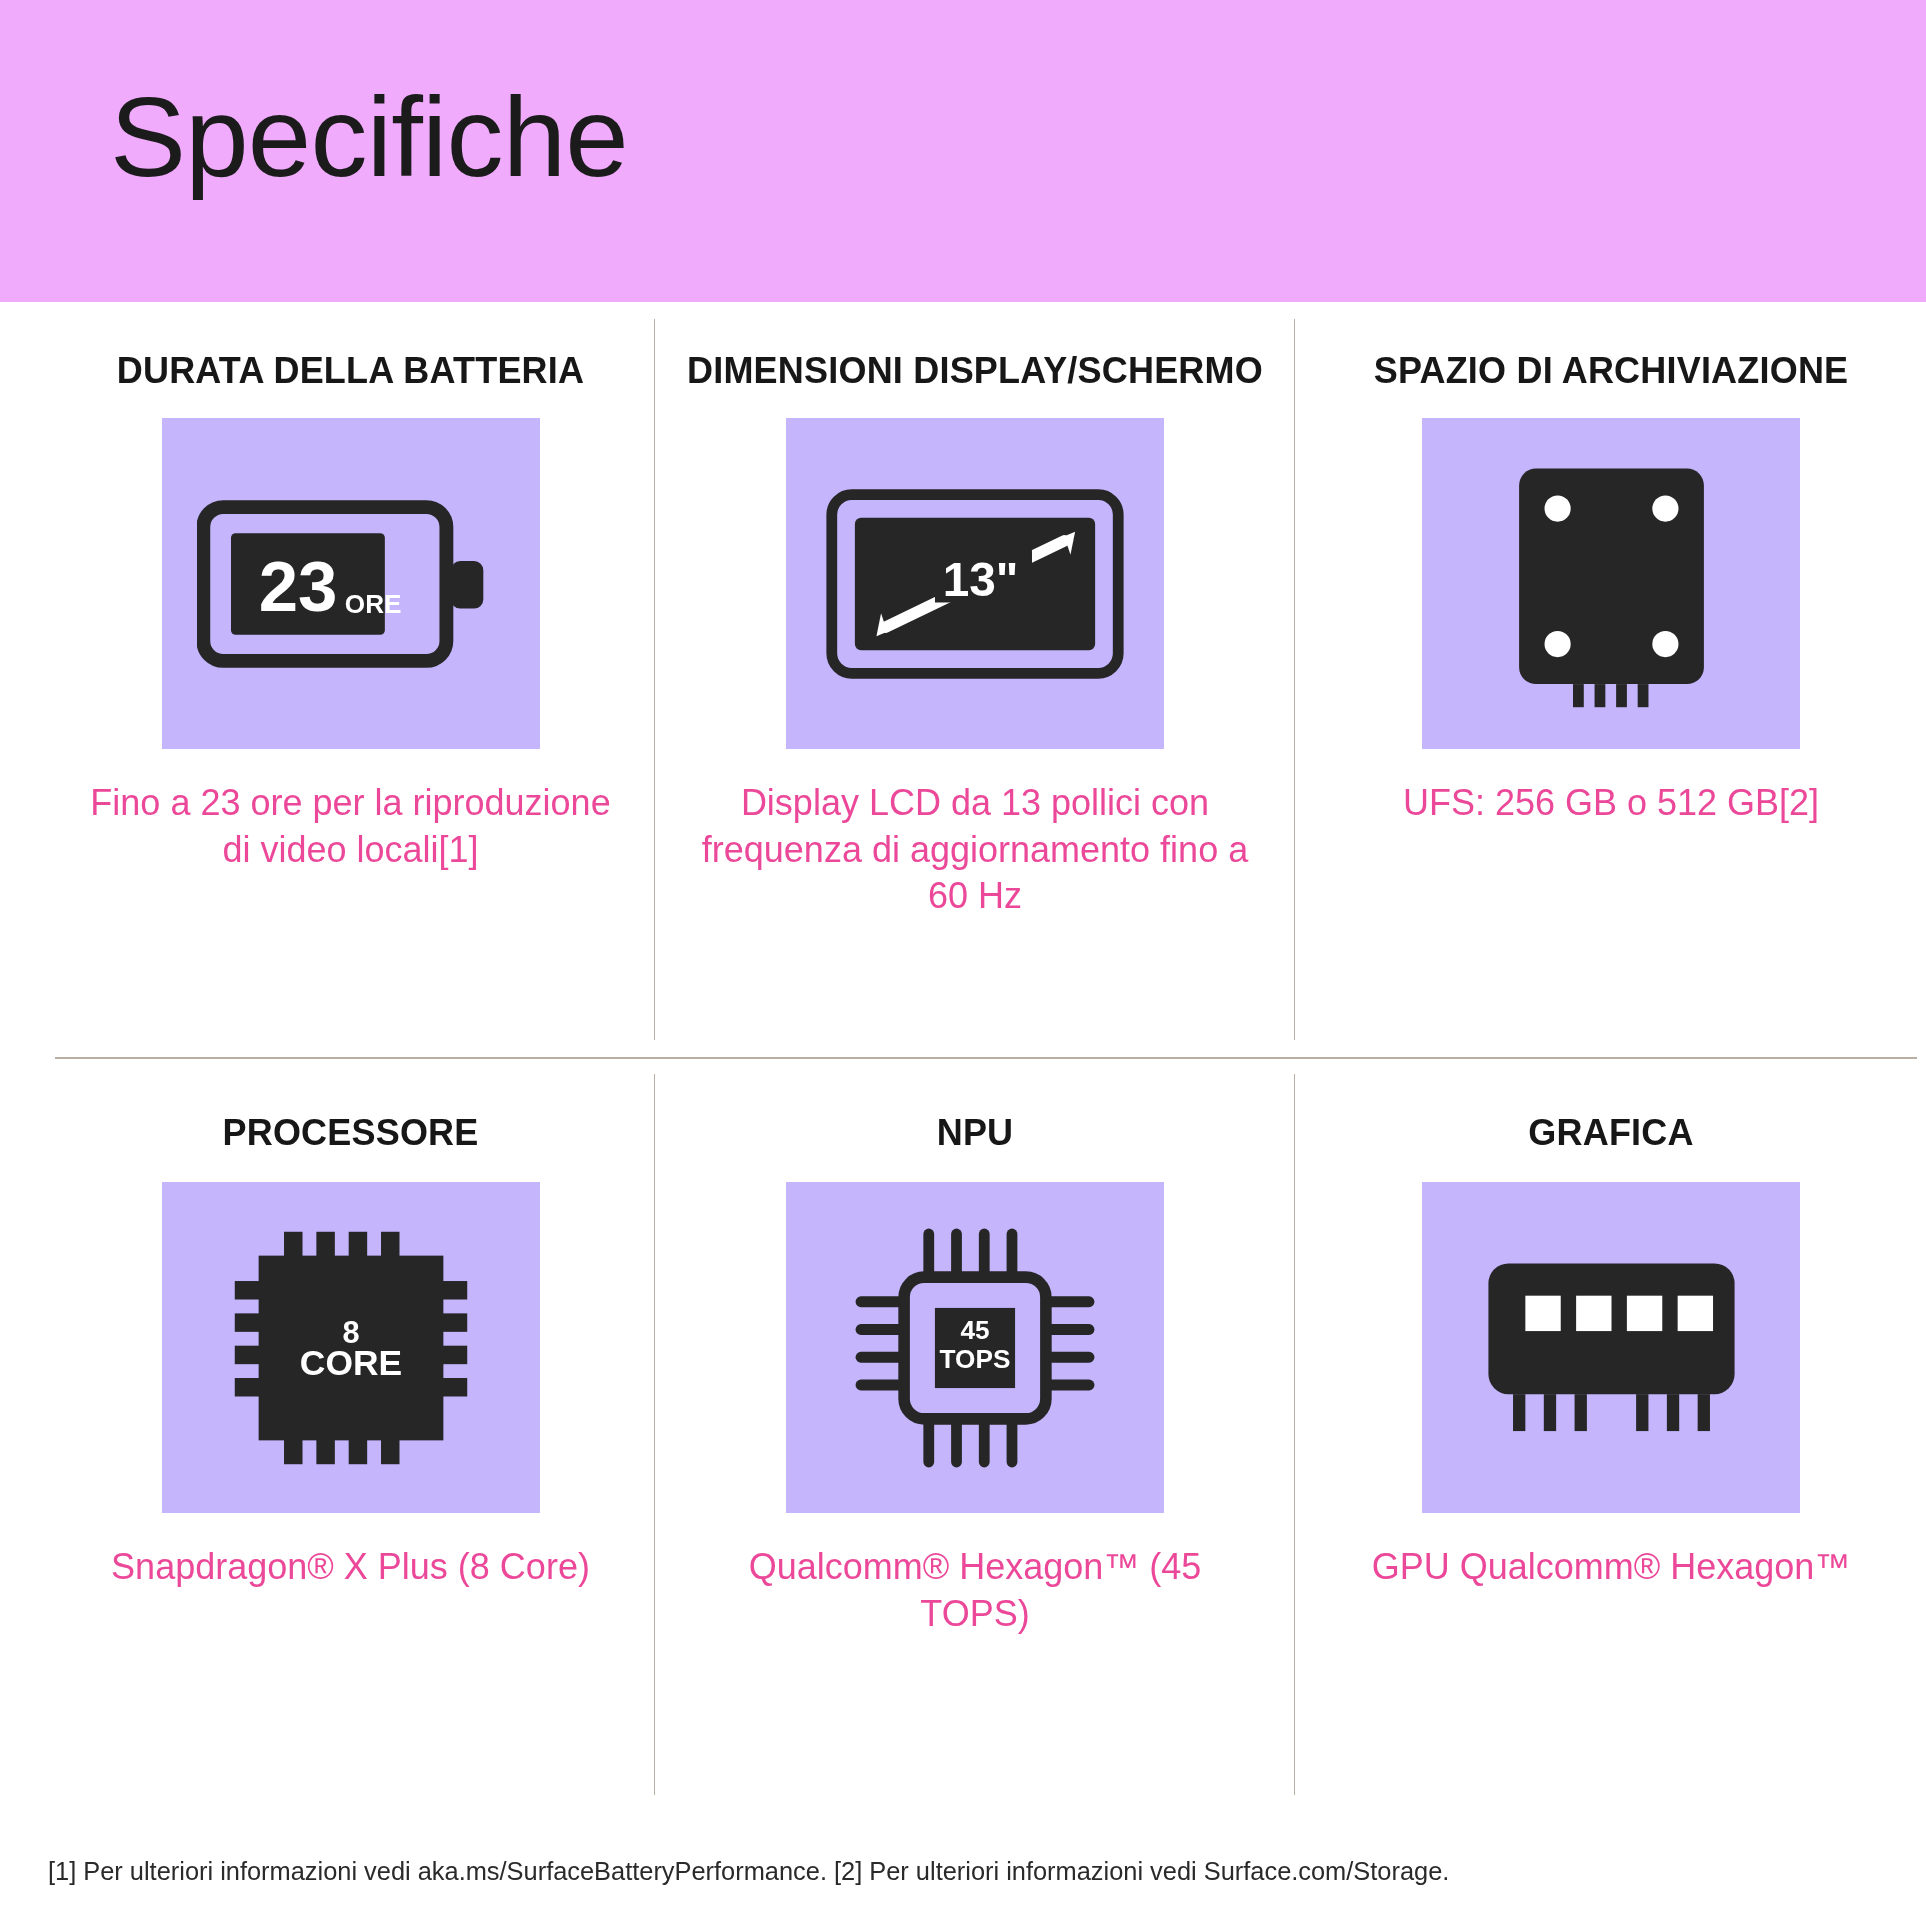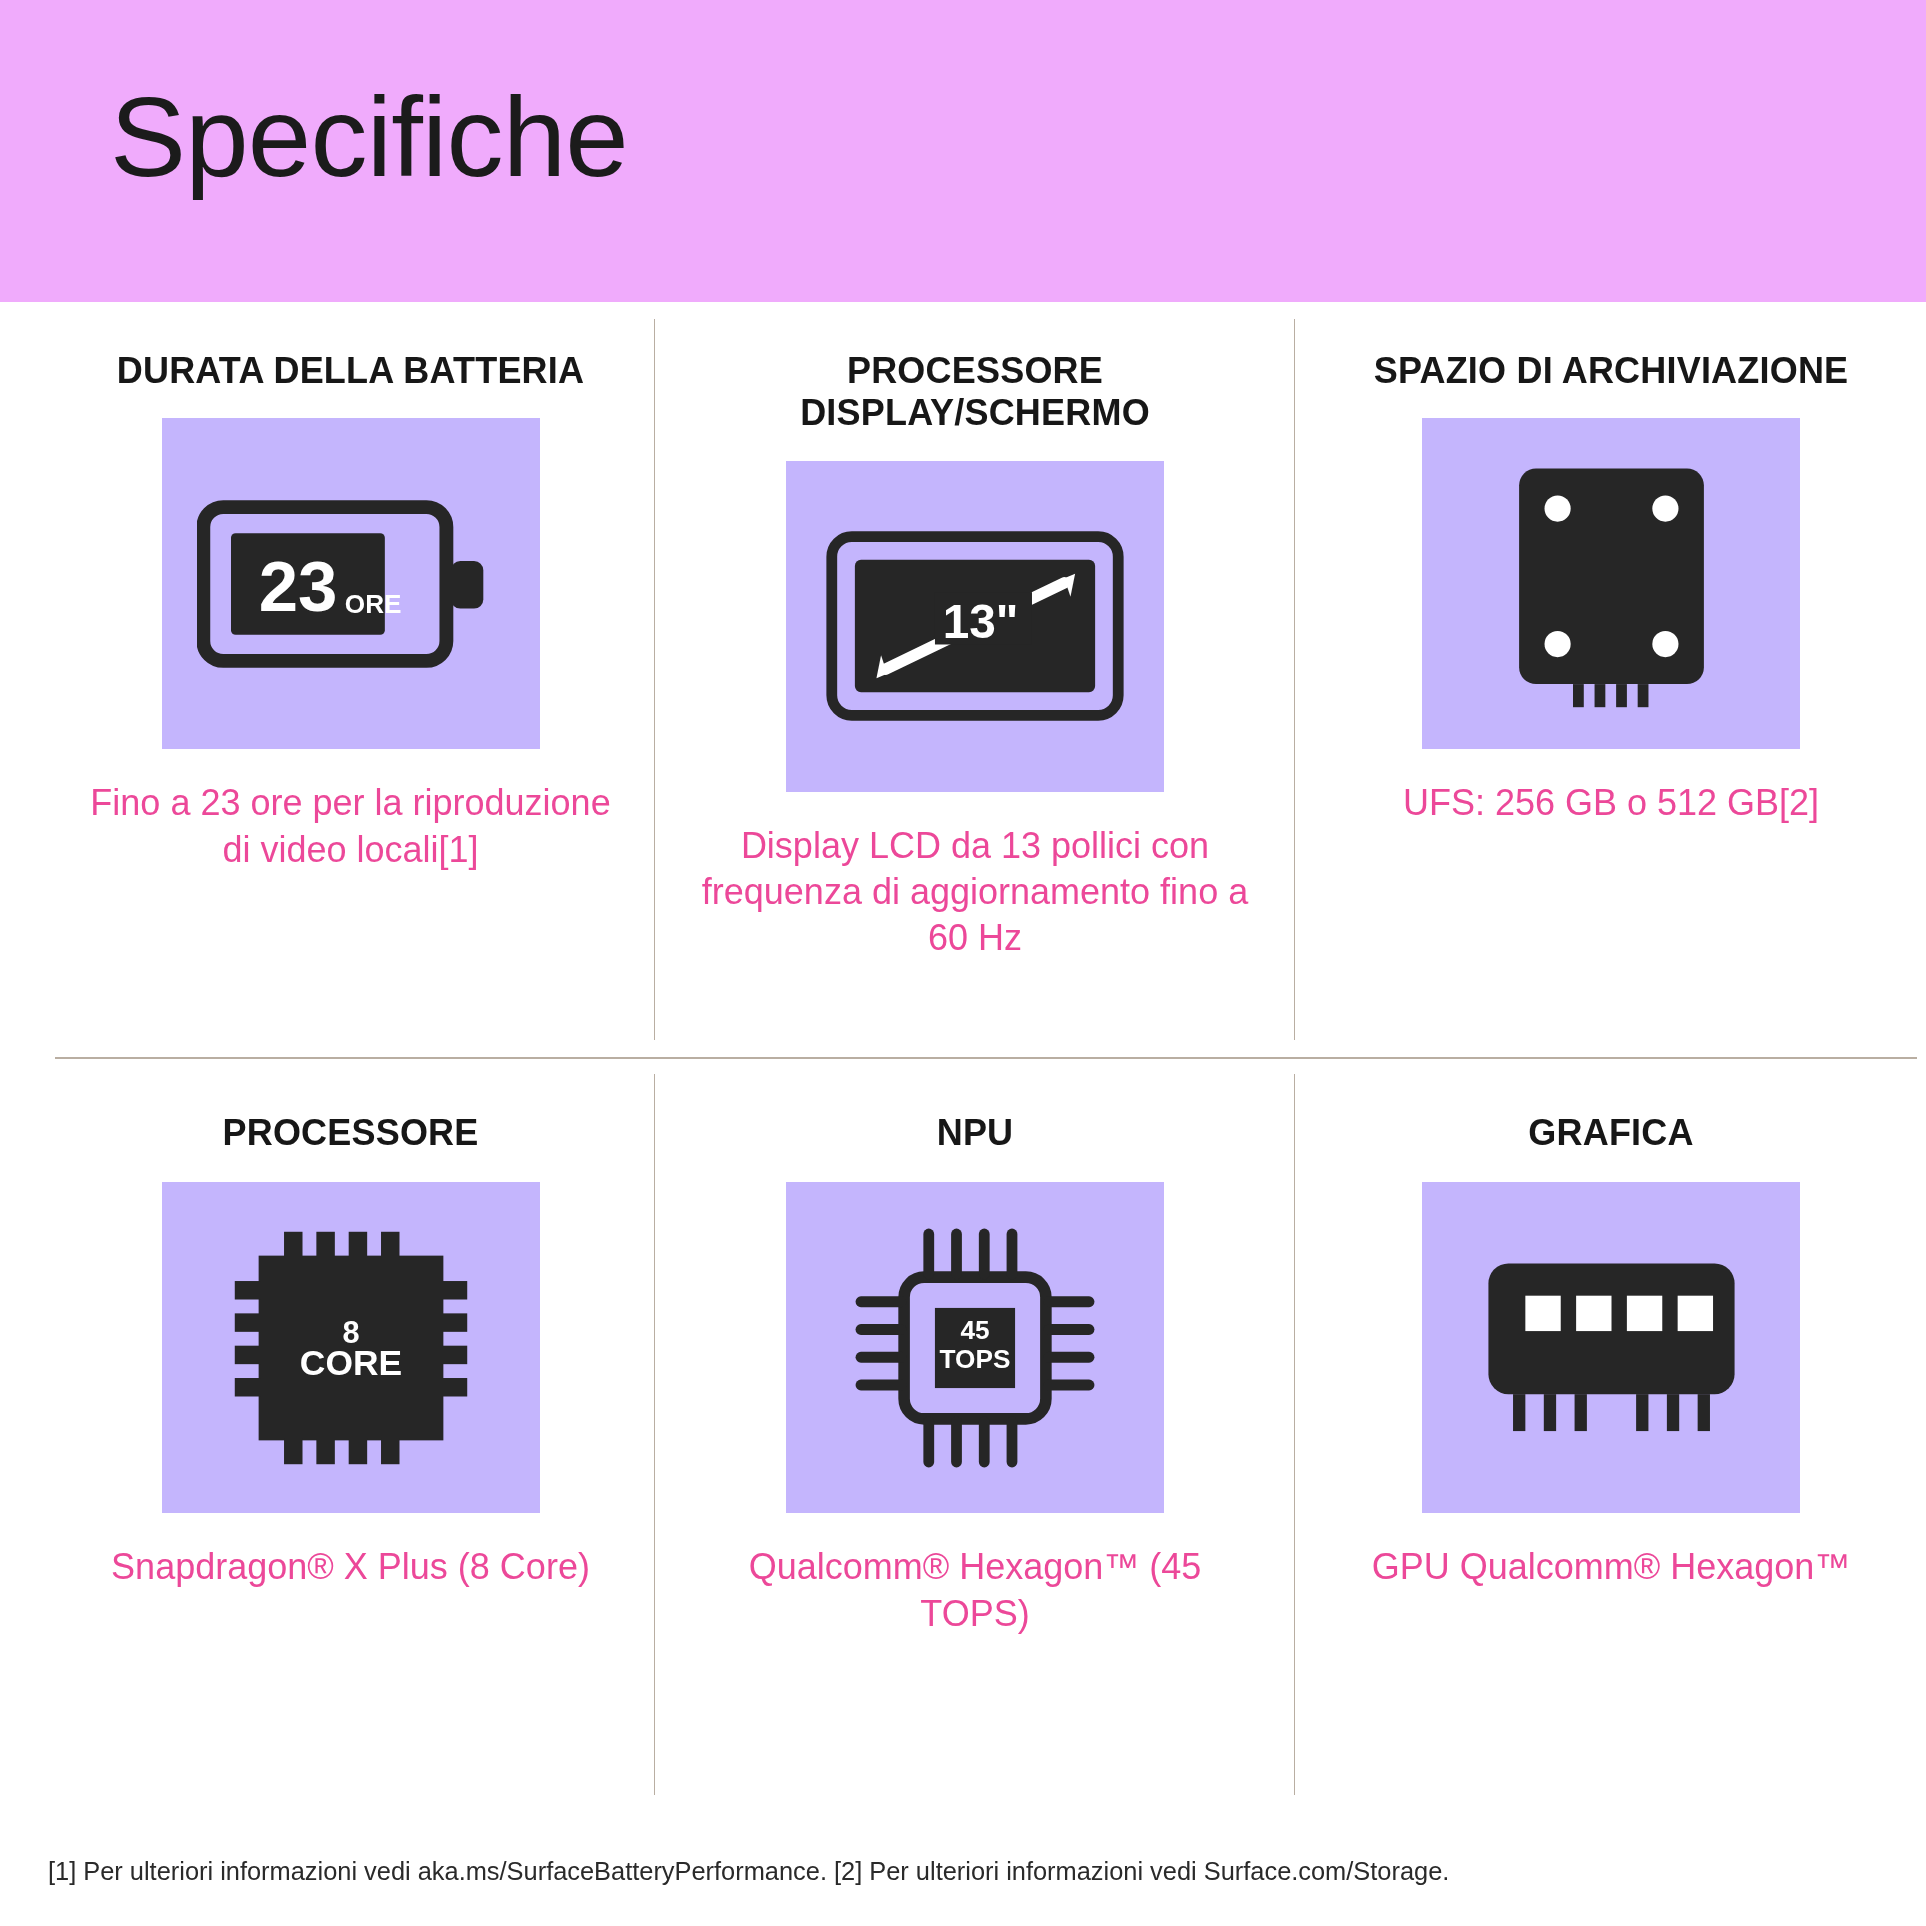--- a/index.html
+++ b/index.html
@@ -142,21 +142,21 @@
           <rect x="44" y="64" width="200" height="132" rx="6" fill="#262626"></rect>
           <rect x="330" y="100" width="42" height="62" rx="12" fill="#262626"></rect>
           <text x="80" y="165" font-family="Liberation Sans, sans-serif" font-size="92" font-weight="700" fill="#ffffff">23</text>
           <text x="192" y="168" font-family="Liberation Sans, sans-serif" font-size="34" font-weight="700" fill="#ffffff">ORE</text>
         </svg>
       </div>
       <div class="cell-desc">Fino a 23 ore per la riproduzione di video locali[1]</div>
     </div>
 
     <div class="cell sep-right">
-      <div class="cell-title">PROCESSORE DISPLAY/SCHERMO</div>
+      <div class="cell-title">DIMENSIONI DISPLAY/SCHERMO</div>
       <div class="icon-box">
         <svg class="icon-svg" width="308" height="216" viewBox="0 0 400 280">
           <rect x="14" y="24" width="372" height="232" rx="26" fill="none" stroke="#262626" stroke-width="14"></rect>
           <rect x="44" y="54" width="312" height="172" rx="8" fill="#262626"></rect>
           <g stroke="#ffffff" stroke-width="15" stroke-linecap="round">
             <line x1="84" y1="196" x2="316" y2="84"></line>
           </g>
           <polygon points="316,78 330,72 324,102" fill="#ffffff"></polygon>
           <polygon points="86,202 72,208 78,178" fill="#ffffff"></polygon>
           <rect x="148" y="96" width="126" height="68" fill="#262626"></rect>

